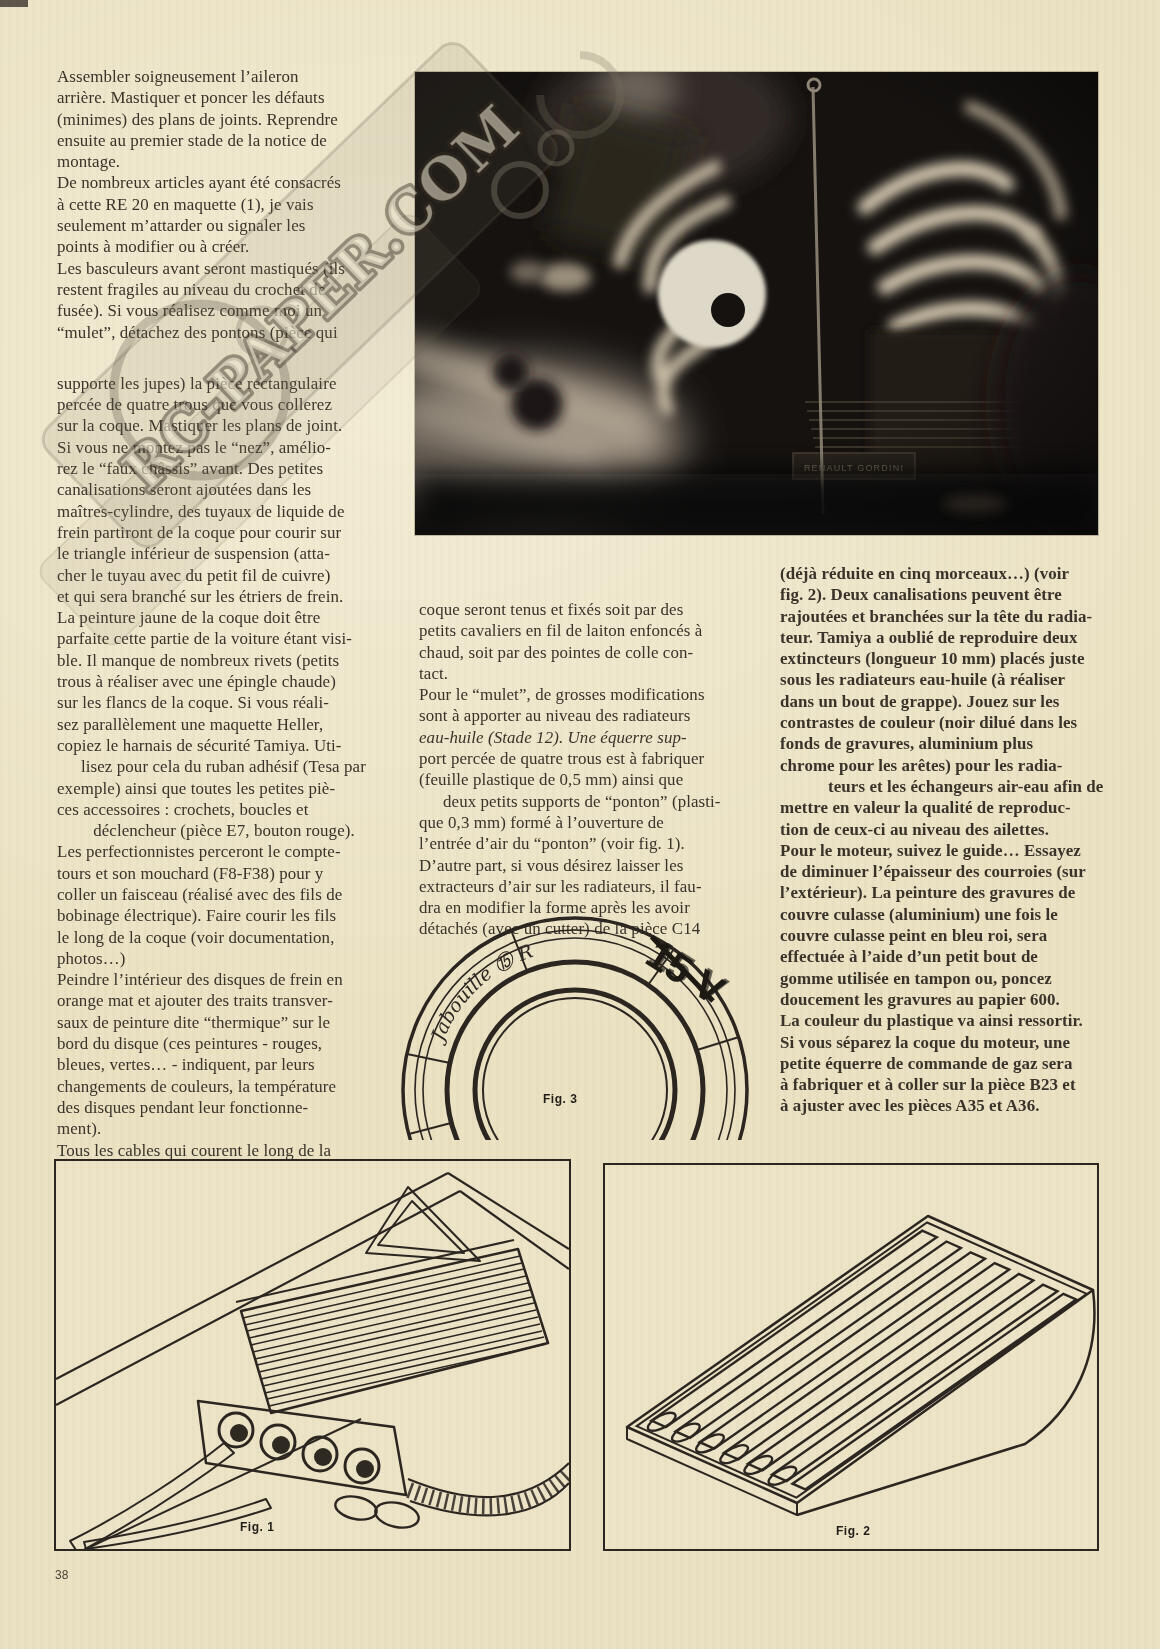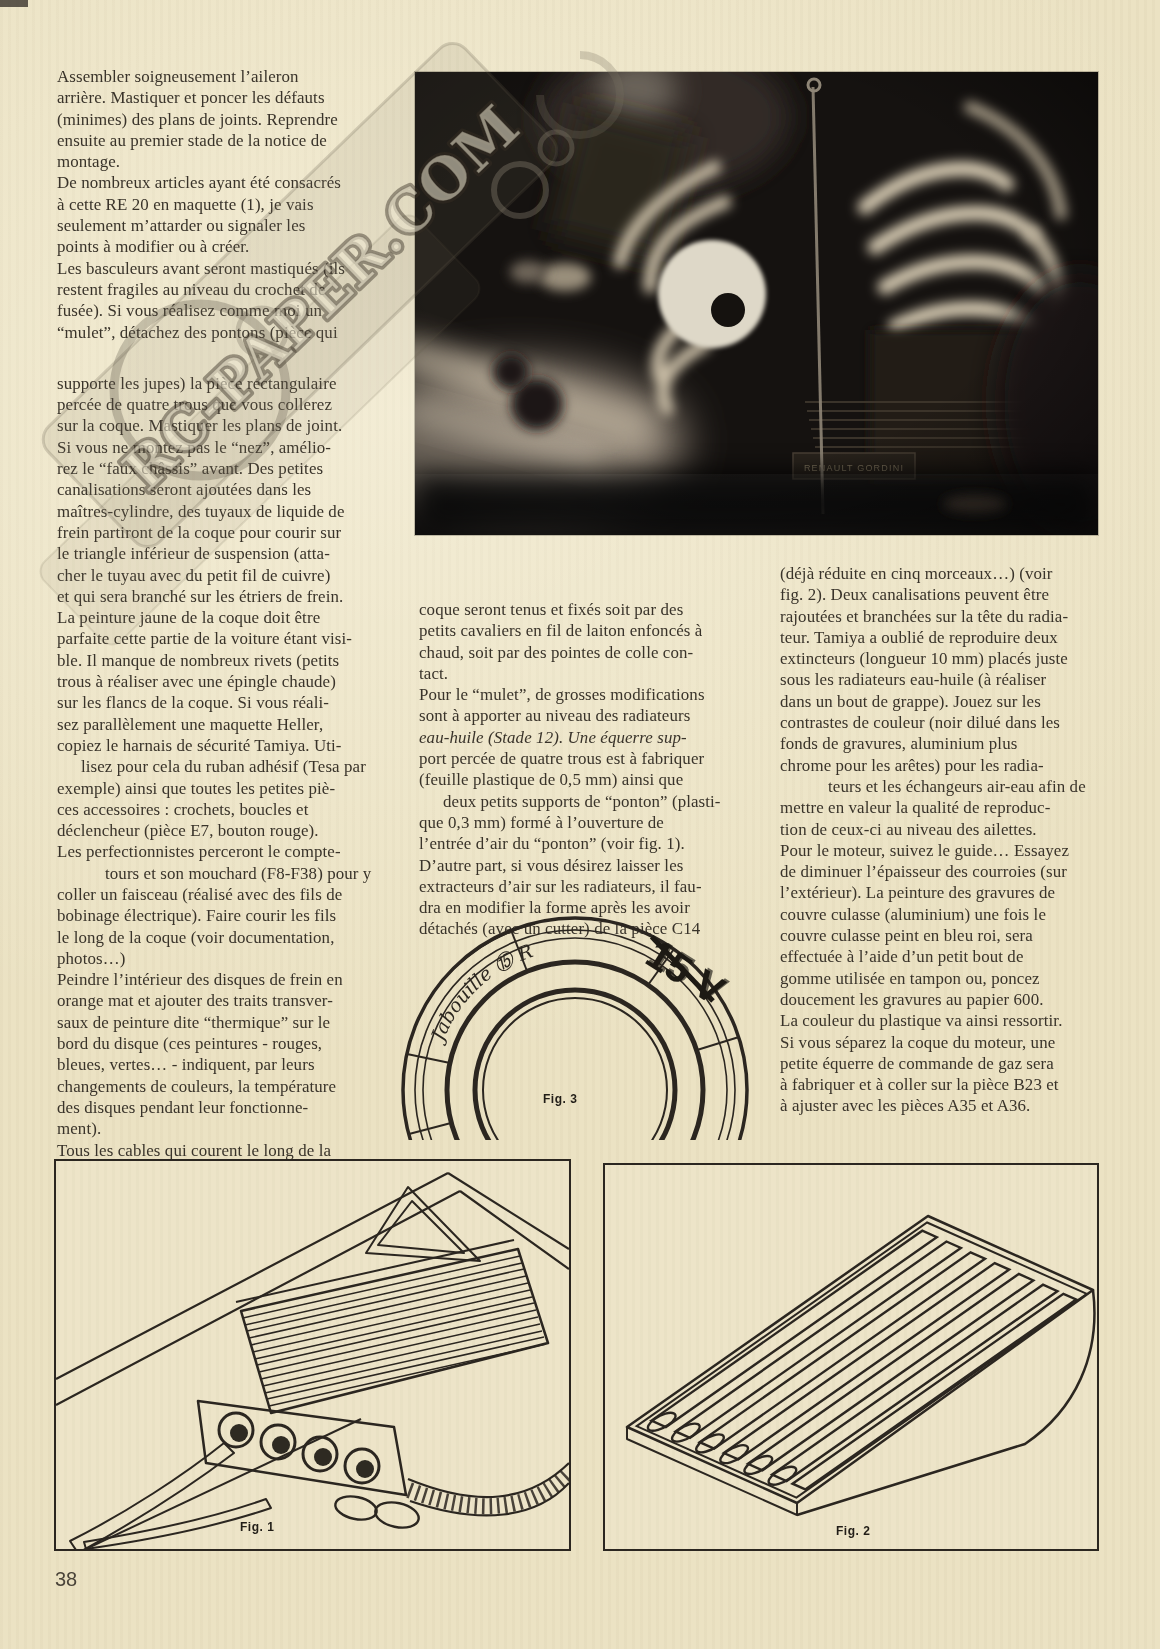--- a/index.html
+++ b/index.html
@@ -13,21 +13,21 @@
   }
   .corner-mark{position:absolute;left:0;top:0;width:28px;height:7px;background:#2d2823;opacity:.75;}
   .col{position:absolute;color:#39332a;font-size:16.9px;line-height:21.3px;z-index:2;}
   .tline{white-space:nowrap;height:21.3px;letter-spacing:.1px;}
   .photo-wrap{position:absolute;left:415px;top:72px;width:683px;height:463px;z-index:1;
     box-shadow:0 0 0 1px rgba(40,34,26,.25);}
   .figbox{position:absolute;border:2.5px solid #2b2620;background:rgba(243,238,219,.20);z-index:2;}
   .figcap{position:absolute;font-family:"Liberation Sans",sans-serif;font-weight:bold;
     font-size:12px;color:#211d17;z-index:4;letter-spacing:.5px;}
   .pagenum{position:absolute;left:55px;top:1568px;font-family:"Liberation Sans",sans-serif;
-    font-size:20px;color:#4a443a;z-index:2;}
+    font-size:12px;color:#4a443a;z-index:2;}
   .fig3-wrap{position:absolute;left:395px;top:862px;width:372px;height:278px;z-index:3;pointer-events:none;}
   .wm{position:absolute;left:0;top:0;width:1160px;height:1649px;z-index:6;pointer-events:none;}
   svg{display:block;}
 </style>
 </head>
 <body>
 
 <div class="corner-mark"></div>
 
 <div class="col" style="left:57px;top:66px;width:334px;">
@@ -58,23 +58,23 @@
     <div class="tline" style="word-spacing: 0px;">La peinture jaune de la coque doit être</div>
     <div class="tline" style="word-spacing: 0px;">parfaite cette partie de la voiture étant visi-</div>
     <div class="tline" style="word-spacing: 0px;">ble. Il manque de nombreux rivets (petits</div>
     <div class="tline" style="word-spacing: 0px;">trous à réaliser avec une épingle chaude)</div>
     <div class="tline" style="word-spacing: 0px;">sur les flancs de la coque. Si vous réali-</div>
     <div class="tline" style="word-spacing: 0px;">sez parallèlement une maquette Heller,</div>
     <div class="tline" style="word-spacing: 0px;">copiez le harnais de sécurité Tamiya. Uti-</div>
     <div class="tline" style="word-spacing: 0px; margin-left: 24px;">lisez pour cela du ruban adhésif (Tesa par</div>
     <div class="tline" style="word-spacing: 0px;">exemple) ainsi que toutes les petites piè-</div>
     <div class="tline" style="word-spacing: 0px;">ces accessoires : crochets, boucles et</div>
-    <div class="tline" style="word-spacing: 0px;">déclencheur (pièce E7, bouton rouge).</div>
+    <div class="tline" style="word-spacing: 0px; text-align: center;">déclencheur (pièce E7, bouton rouge).</div>
     <div class="tline" style="word-spacing: 0px;">Les perfectionnistes perceront le compte-</div>
-    <div class="tline" style="word-spacing: 0px; margin-left: 48px;">tours et son mouchard (F8-F38) pour y</div>
+    <div class="tline" style="word-spacing: 0px;">tours et son mouchard (F8-F38) pour y</div>
     <div class="tline" style="word-spacing: 0px;">coller un faisceau (réalisé avec des fils de</div>
     <div class="tline" style="word-spacing: 0px;">bobinage électrique). Faire courir les fils</div>
     <div class="tline" style="word-spacing: 0px;">le long de la coque (voir documentation,</div>
     <div class="tline">photos…)</div>
     <div class="tline" style="word-spacing: 0px;">Peindre l’intérieur des disques de frein en</div>
     <div class="tline" style="word-spacing: 0px;">orange mat et ajouter des traits transver-</div>
     <div class="tline" style="word-spacing: 0px;">saux de peinture dite “thermique” sur le</div>
     <div class="tline" style="word-spacing: 0px;">bord du disque (ces peintures - rouges,</div>
     <div class="tline" style="word-spacing: 0px;">bleues, vertes… - indiquent, par leurs</div>
     <div class="tline" style="word-spacing: 0px;">changements de couleurs, la température</div>
@@ -95,21 +95,21 @@
     <div class="tline" style="word-spacing: 0px;">(feuille plastique de 0,5 mm) ainsi que</div>
     <div class="tline" style="word-spacing: 0px; margin-left: 24px;">deux petits supports de “ponton” (plasti-</div>
     <div class="tline" style="word-spacing: 0px;">que 0,3 mm) formé à l’ouverture de</div>
     <div class="tline" style="word-spacing: 0px;">l’entrée d’air du “ponton” (voir fig. 1).</div>
     <div class="tline" style="word-spacing: 0px;">D’autre part, si vous désirez laisser les</div>
     <div class="tline" style="word-spacing: 0px;">extracteurs d’air sur les radiateurs, il fau-</div>
     <div class="tline" style="word-spacing: 0px;">dra en modifier la forme après les avoir</div>
     <div class="tline" style="word-spacing: 0px;">détachés (avec un cutter) de la pièce C14</div>
   </div>
 
-<div class="col" style="left:780px;top:563px;width:334px;">
+<div class="col" style="left:780px;top:563px;width:334px;font-weight:bold;">
     <div class="tline" style="word-spacing: 0px;">(déjà réduite en cinq morceaux…) (voir</div>
     <div class="tline" style="word-spacing: 0px;">fig. 2). Deux canalisations peuvent être</div>
     <div class="tline" style="word-spacing: 0px;">rajoutées et branchées sur la tête du radia-</div>
     <div class="tline" style="word-spacing: 0px;">teur. Tamiya a oublié de reproduire deux</div>
     <div class="tline" style="word-spacing: 0px;">extincteurs (longueur 10 mm) placés juste</div>
     <div class="tline" style="word-spacing: 0px;">sous les radiateurs eau-huile (à réaliser</div>
     <div class="tline" style="word-spacing: 0px;">dans un bout de grappe). Jouez sur les</div>
     <div class="tline" style="word-spacing: 0px;">contrastes de couleur (noir dilué dans les</div>
     <div class="tline" style="word-spacing: 0px;">fonds de gravures, aluminium plus</div>
     <div class="tline" style="word-spacing: 0px;">chrome pour les arêtes) pour les radia-</div>

